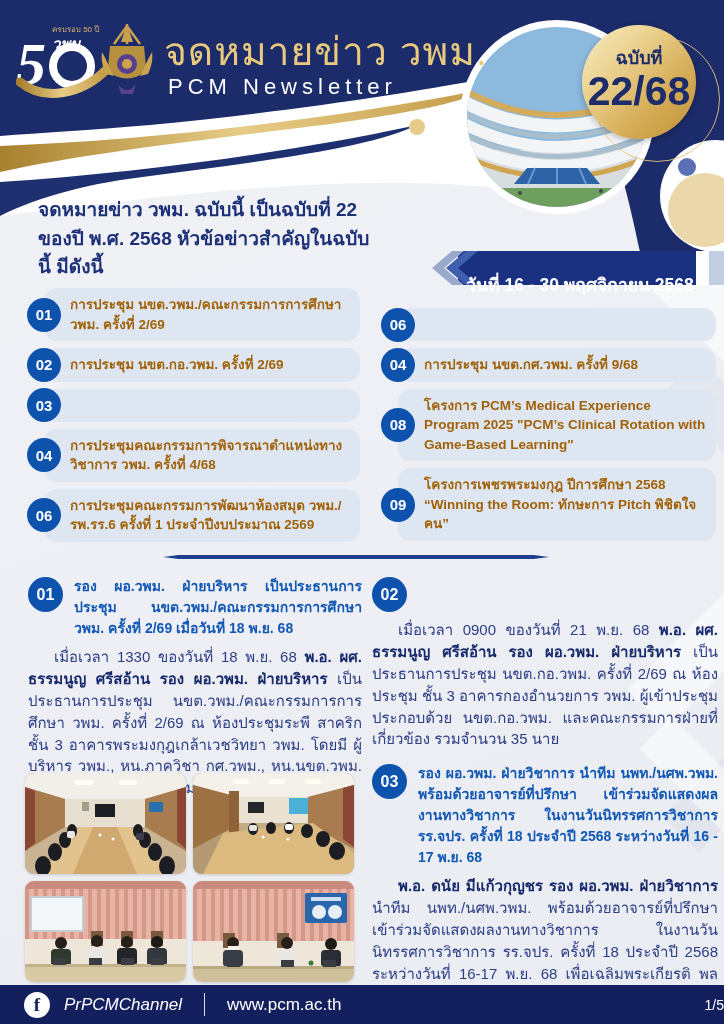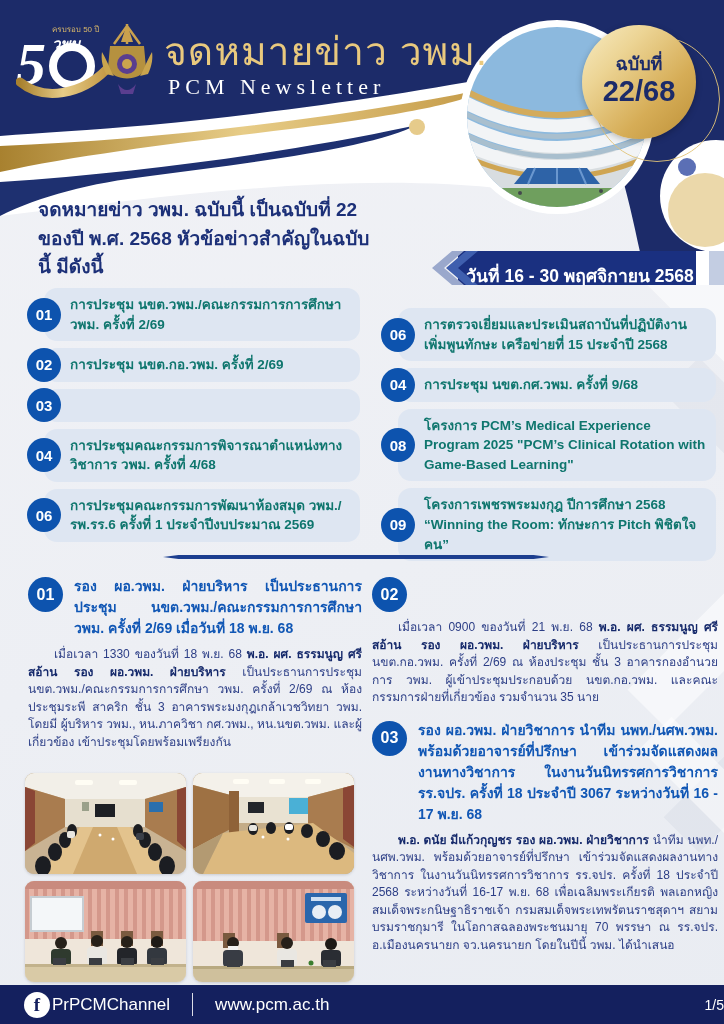--- a/index.html
+++ b/index.html
@@ -13,79 +13,79 @@
        border-top:55px solid rgba(255,255,255,.55);border-right:55px solid rgba(255,255,255,.55);}
   .wm2{right:-150px;top:430px;width:300px;height:300px;
        border-top:50px solid rgba(27,42,104,.04);border-right:50px solid rgba(27,42,104,.04);}
   .wm3{right:-100px;top:780px;width:260px;height:260px;
        border-top:45px solid rgba(255,255,255,.5);border-right:45px solid rgba(255,255,255,.5);}
   
   #header-svg{position:absolute;left:0;top:0;z-index:1;}
   .title-thai{position:absolute;left:164px;top:20px;z-index:2;font-size:39px;font-weight:normal;
               color:#e9c97e;letter-spacing:1px;white-space:nowrap;}
   .title-eng{position:absolute;left:168px;top:74px;z-index:2;font-size:22px;color:#ffffff;
-             letter-spacing:5px;white-space:nowrap;font-family:Liberation Serif, serif;}
+             letter-spacing:5px;white-space:nowrap;}
   .logo50{position:absolute;left:16px;top:18px;z-index:2;}
   .crest{position:absolute;left:100px;top:22px;z-index:2;}
   .issue-ring{position:absolute;left:594px;top:36px;width:124px;height:124px;border-radius:50%;
               border:1.5px solid rgba(226,196,120,.9);z-index:2;}
   .issue-badge{position:absolute;left:582px;top:25px;width:114px;height:114px;border-radius:50%;z-index:3;
                background:linear-gradient(135deg,#f8ecc4 0%,#ecd494 30%,#d6ad57 66%,#bd9037 100%);
                display:flex;flex-direction:column;align-items:center;justify-content:center;
                box-shadow:0 2px 6px rgba(0,0,0,.25);}
   .issue-label{font-size:18px;font-weight:bold;color:#1c2b69;line-height:1.1;}
-  .issue-number{font-size:29px;font-weight:bold;color:#1c2b69;line-height:1.15;}
+  .issue-number{font-size:41px;font-weight:bold;color:#1c2b69;line-height:1.15;}
   
   .intro{position:absolute;left:38px;top:196px;width:336px;z-index:2;font-size:19px;font-weight:bold;
          color:#1c3078;line-height:1.5;}
   
   .banner{position:absolute;left:424px;top:251px;width:300px;height:34px;z-index:2;}
   .banner-bar{position:absolute;left:34px;top:0;width:238px;height:34px;background:#1a3080;}
   .banner-gap{position:absolute;left:272px;top:0;width:13px;height:34px;background:#ffffff;}
   .banner-tail{position:absolute;left:285px;top:0;width:15px;height:34px;background:#c3cde2;}
   .banner-chevrons{position:absolute;left:0;top:0;}
-  .banner-text{position:absolute;left:48px;top:8px;width:216px;height:34px;display:flex;align-items:center;
+  .banner-text{position:absolute;left:48px;top:17px;width:216px;height:34px;display:flex;align-items:center;
                justify-content:center;color:#ffffff;font-weight:bold;font-size:17.5px;white-space:nowrap;}
   
   .hl-col{position:absolute;display:flex;flex-direction:column;gap:7px;z-index:2;}
   .hl-left{left:44px;top:288px;width:316px;}
   .hl-right{left:398px;top:308px;width:318px;}
   .hl-item{position:relative;background:#dee6f2;border-radius:13px;padding:7px 10px 7px 26px;
            min-height:33px;display:flex;align-items:center;box-sizing:border-box;}
   .num-circle{position:absolute;left:-17px;top:50%;transform:translateY(-50%);width:34px;height:34px;
               border-radius:50%;background:#0d53ae;color:#ffffff;font-weight:bold;font-size:15px;
               display:flex;align-items:center;justify-content:center;}
-  .hl-text{font-size:13.5px;font-weight:bold;color:#0f766e;line-height:1.45;}
+  .hl-text{font-size:13.5px;font-weight:bold;color:#a16207;line-height:1.45;}
   
   .divider{position:absolute;left:163px;top:555px;width:386px;height:4px;background:#1c3e8f;z-index:2;
            clip-path:polygon(0 50%,4% 0,96% 0,100% 50%,96% 100%,4% 100%);}
   
   .article-col{position:absolute;z-index:2;}
   .col-a{left:28px;top:576px;width:334px;}
   .col-b{left:372px;top:576px;width:346px;}
   .article{margin-bottom:13px;}
   .article-head{position:relative;padding-left:46px;min-height:36px;}
   .art-num{position:absolute;left:0;top:1px;width:35px;height:35px;border-radius:50%;background:#0d53ae;
            color:#fff;font-weight:bold;font-size:16px;display:flex;align-items:center;justify-content:center;}
   .art-title{font-size:14px;font-weight:bold;color:#1157b5;line-height:1.5;text-align:justify;}
-  .art-body{margin-top:7px;font-size:12px;color:#2c3e86;line-height:1.46;text-align:justify;
+  .art-body{margin-top:7px;font-size:15px;color:#2c3e86;line-height:1.46;text-align:justify;
             text-indent:26px;}
   .seg-bold{font-weight:bold;color:#15296b;}
   
   .photos{position:absolute;left:25px;top:773px;display:grid;grid-template-columns:161px 161px;
           grid-template-rows:101px 101px;gap:7px;z-index:2;}
   .photo{border-radius:9px;overflow:hidden;background:#cbb79a;box-shadow:0 1px 3px rgba(0,0,0,.15);}
   .photo svg{display:block;}
   
   .footer{position:absolute;left:0;top:985px;width:724px;height:39px;background:#14205e;z-index:3;
           display:flex;align-items:center;color:#ffffff;}
   .fb-icon{margin-left:24px;width:26px;height:26px;border-radius:50%;background:#ffffff;color:#14205e;
            font-weight:bold;font-size:19px;display:flex;align-items:center;justify-content:center;
            font-family:"Liberation Serif","DejaVu Serif",serif;}
-  .fb-label{margin-left:2px;font-size:17px;}
+  .fb-label{margin-left:14px;font-size:17px;font-style:italic;}
   .v-divider{margin:0 22px;width:1px;height:23px;background:rgba(255,255,255,.85);}
   .site{font-size:17px;}
   .page-num{margin-left:auto;font-size:14px;}
 </style>
 </head>
 <body>
 
 <div id="page">
 
   <div class="wm wm1"></div>
@@ -197,21 +197,20 @@
     </div>
     <div class="hl-item">
       <div class="num-circle">06</div>
       <div class="hl-text">การประชุมคณะกรรมการพัฒนาห้องสมุด วพม./รพ.รร.6 ครั้งที่ 1 ประจำปีงบประมาณ 2569</div>
     </div>
   </div>
 
   <div class="hl-col hl-right">
     <div class="hl-item">
       <div class="num-circle">06</div>
-      <div class="hl-text">การตรวจเยี่ยมและประเมินสถาบันที่ปฏิบัติงานเพิ่มพูนทักษะ เครือข่ายที่ 15 ประจำปี 2568</div>
     </div>
     <div class="hl-item">
       <div class="num-circle">04</div>
       <div class="hl-text">การประชุม นขต.กศ.วพม. ครั้งที่ 9/68</div>
     </div>
     <div class="hl-item">
       <div class="num-circle">08</div>
       <div class="hl-text">โครงการ PCM’s Medical Experience Program 2025 "PCM’s Clinical Rotation with Game-Based Learning"</div>
     </div>
     <div class="hl-item">
@@ -235,21 +234,21 @@
   <div class="article-col col-b">
     <div class="article">
       <div class="article-head">
         <div class="art-num">02</div>
       </div>
       <div class="art-body"><span>เมื่อเวลา 0900 ของวันที่ 21 พ.ย. 68 </span><span class="seg-bold">พ.อ. ผศ. ธรรมนูญ ศรีสอ้าน รอง ผอ.วพม. ฝ่ายบริหาร</span><span> เป็นประธานการประชุม นขต.กอ.วพม. ครั้งที่ 2/69 ณ ห้องประชุม ชั้น 3 อาคารกองอำนวยการ วพม. ผู้เข้าประชุมประกอบด้วย นขต.กอ.วพม. และคณะกรรมการฝ่ายที่เกี่ยวข้อง รวมจำนวน 35 นาย</span></div>
     </div>
     <div class="article">
       <div class="article-head">
         <div class="art-num">03</div>
-        <div class="art-title">รอง ผอ.วพม. ฝ่ายวิชาการ นำทีม นพท./นศพ.วพม. พร้อมด้วยอาจารย์ที่ปรึกษา เข้าร่วมจัดแสดงผลงานทางวิชาการ ในงานวันนิทรรศการวิชาการ รร.จปร. ครั้งที่ 18 ประจำปี 3067 ระหว่างวันที่ 16 - 17 พ.ย. 68</div>
+        <div class="art-title">รอง ผอ.วพม. ฝ่ายวิชาการ นำทีม นพท./นศพ.วพม. พร้อมด้วยอาจารย์ที่ปรึกษา เข้าร่วมจัดแสดงผลงานทางวิชาการ ในงานวันนิทรรศการวิชาการ รร.จปร. ครั้งที่ 18 ประจำปี 2568 ระหว่างวันที่ 16 - 17 พ.ย. 68</div>
       </div>
       <div class="art-body"><span class="seg-bold">พ.อ. ดนัย มีแก้วกุญชร รอง ผอ.วพม. ฝ่ายวิชาการ</span><span> นำทีม นพท./นศพ.วพม. พร้อมด้วยอาจารย์ที่ปรึกษา เข้าร่วมจัดแสดงผลงานทางวิชาการ ในงานวันนิทรรศการวิชาการ รร.จปร. ครั้งที่ 18 ประจำปี 2568 ระหว่างวันที่ 16-17 พ.ย. 68 เพื่อเฉลิมพระเกียรติ พลเอกหญิง สมเด็จพระกนิษฐาธิราชเจ้า กรมสมเด็จพระเทพรัตนราชสุดาฯ สยามบรมราชกุมารี ในโอกาสฉลองพระชนมายุ 70 พรรษา ณ รร.จปร. อ.เมืองนครนายก จว.นครนายก โดยในปีนี้ วพม. ได้นำเสนอ</span></div>
     </div>
   </div>
 
   <div class="photos">
 
     <div class="photo">
       <svg width="161" height="101" viewBox="0 0 161 101">
         <rect width="161" height="101" fill="#c9b393"></rect>

